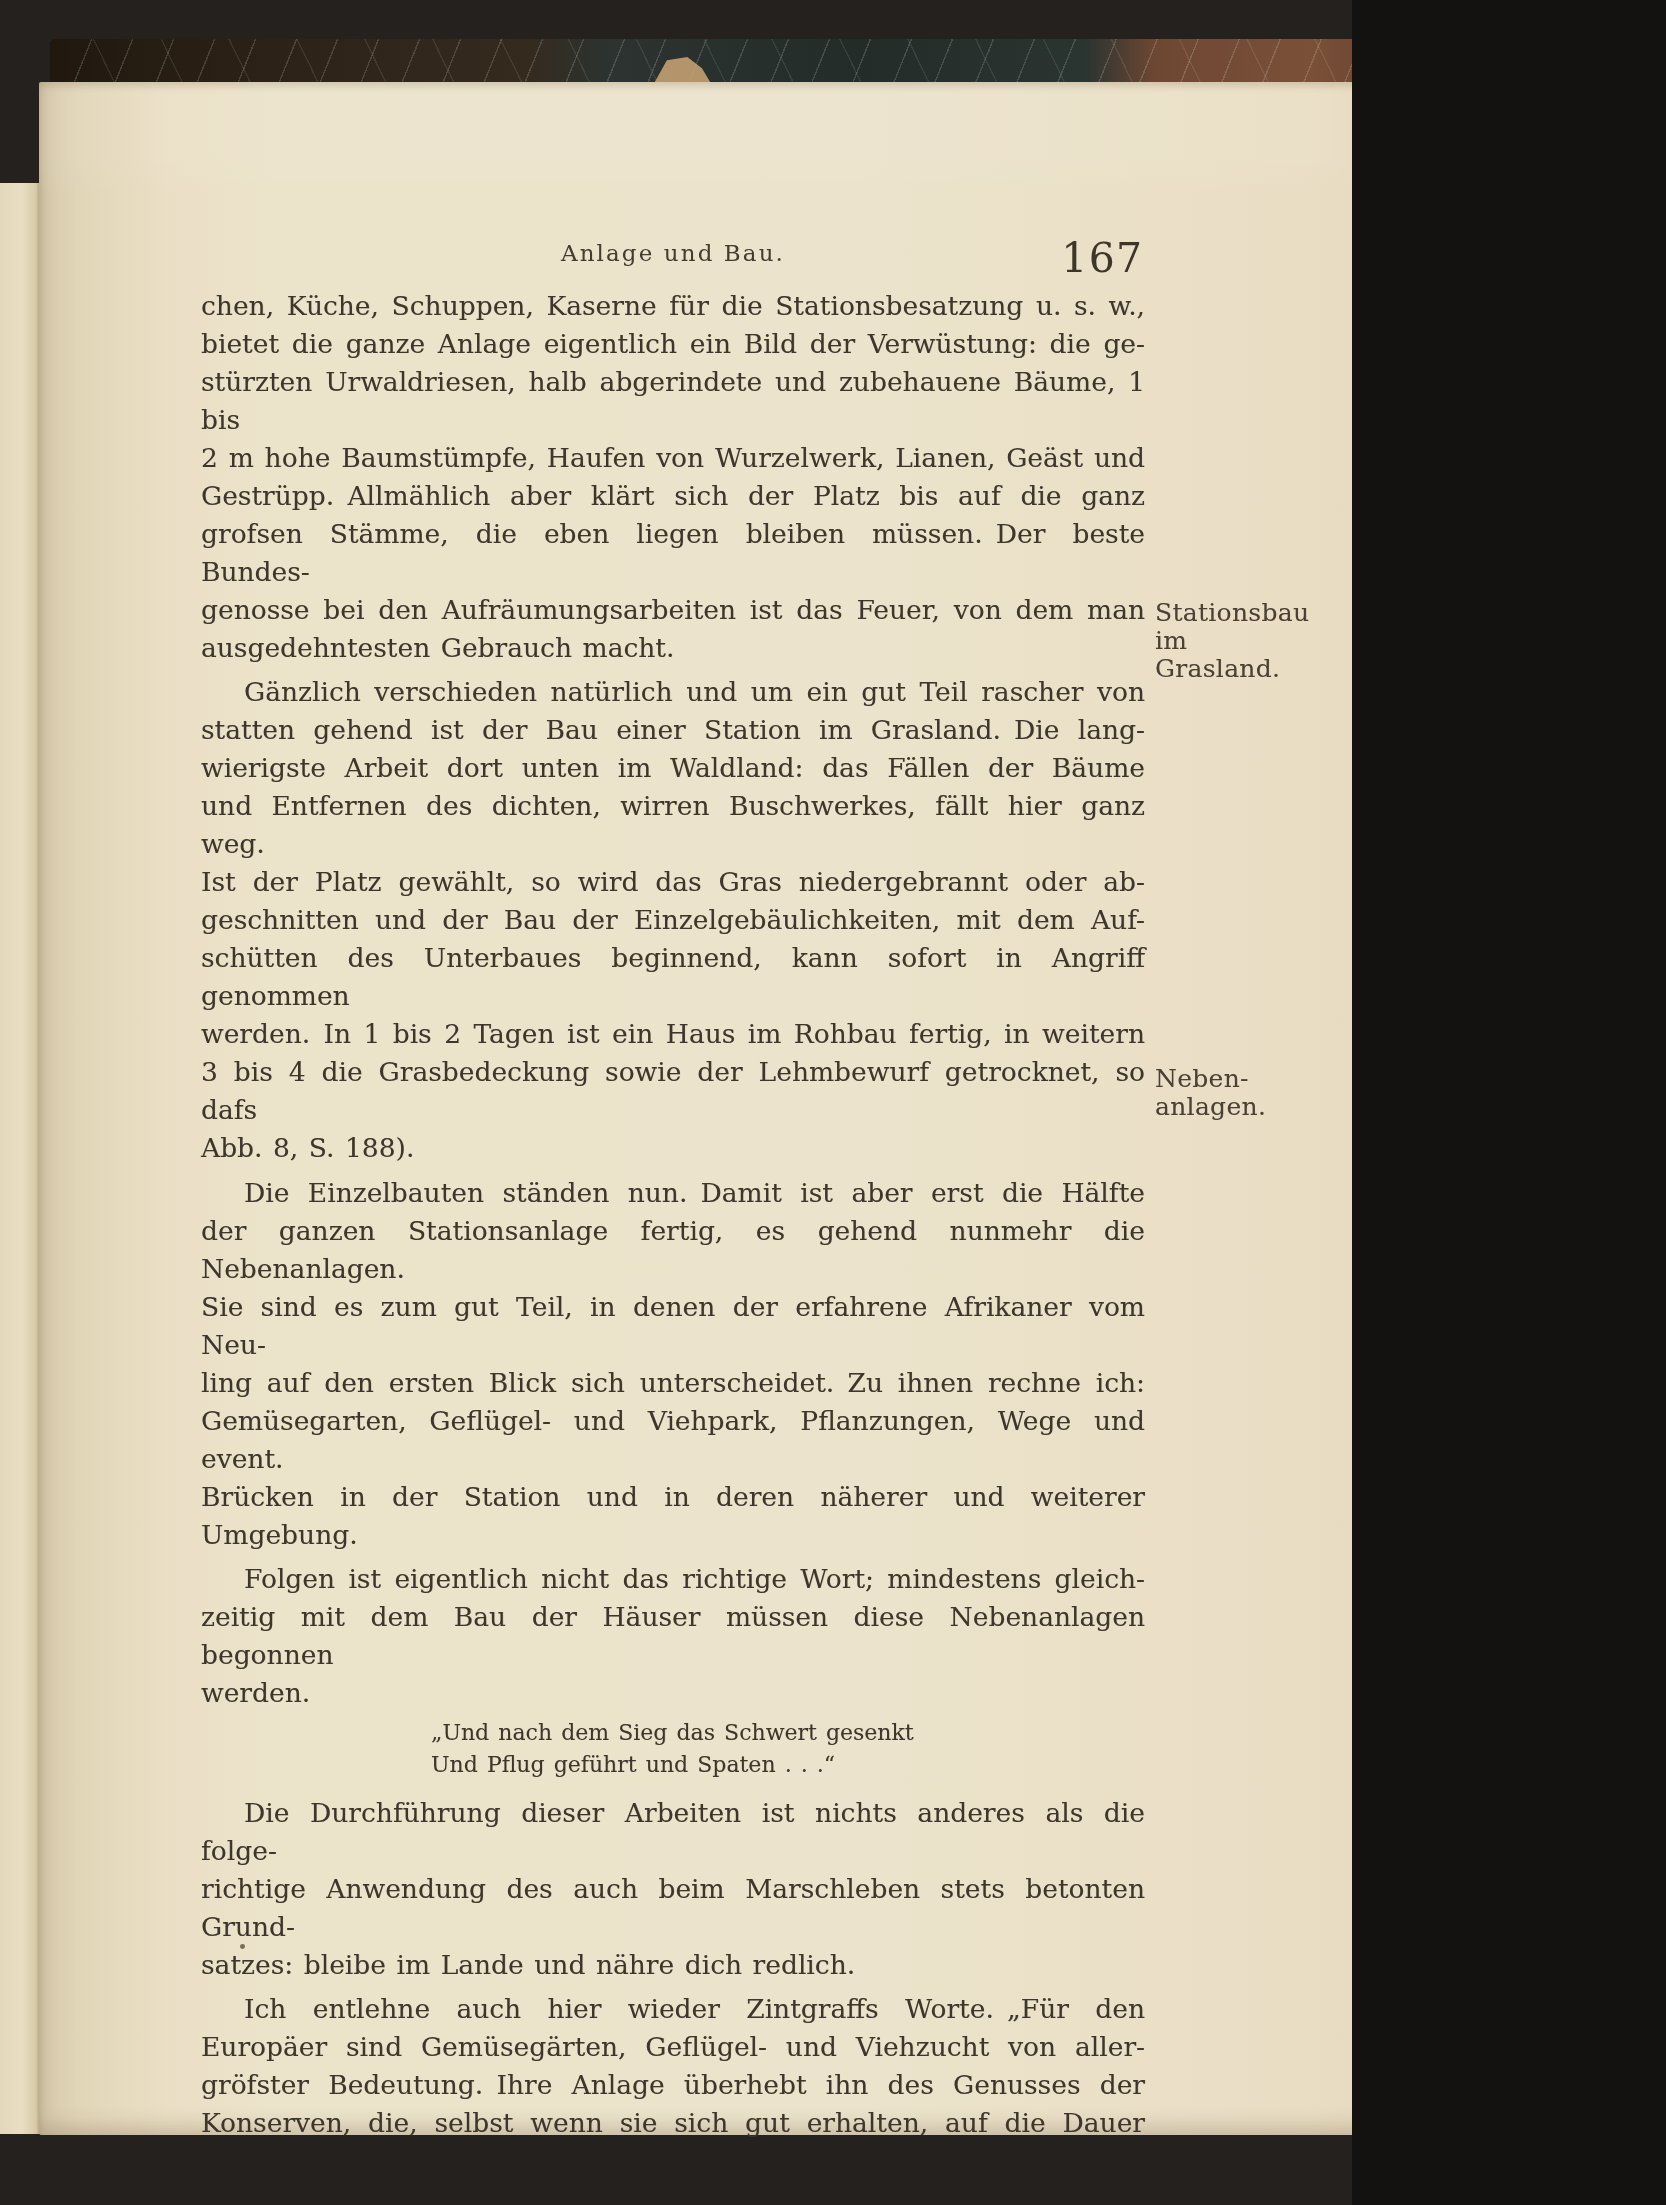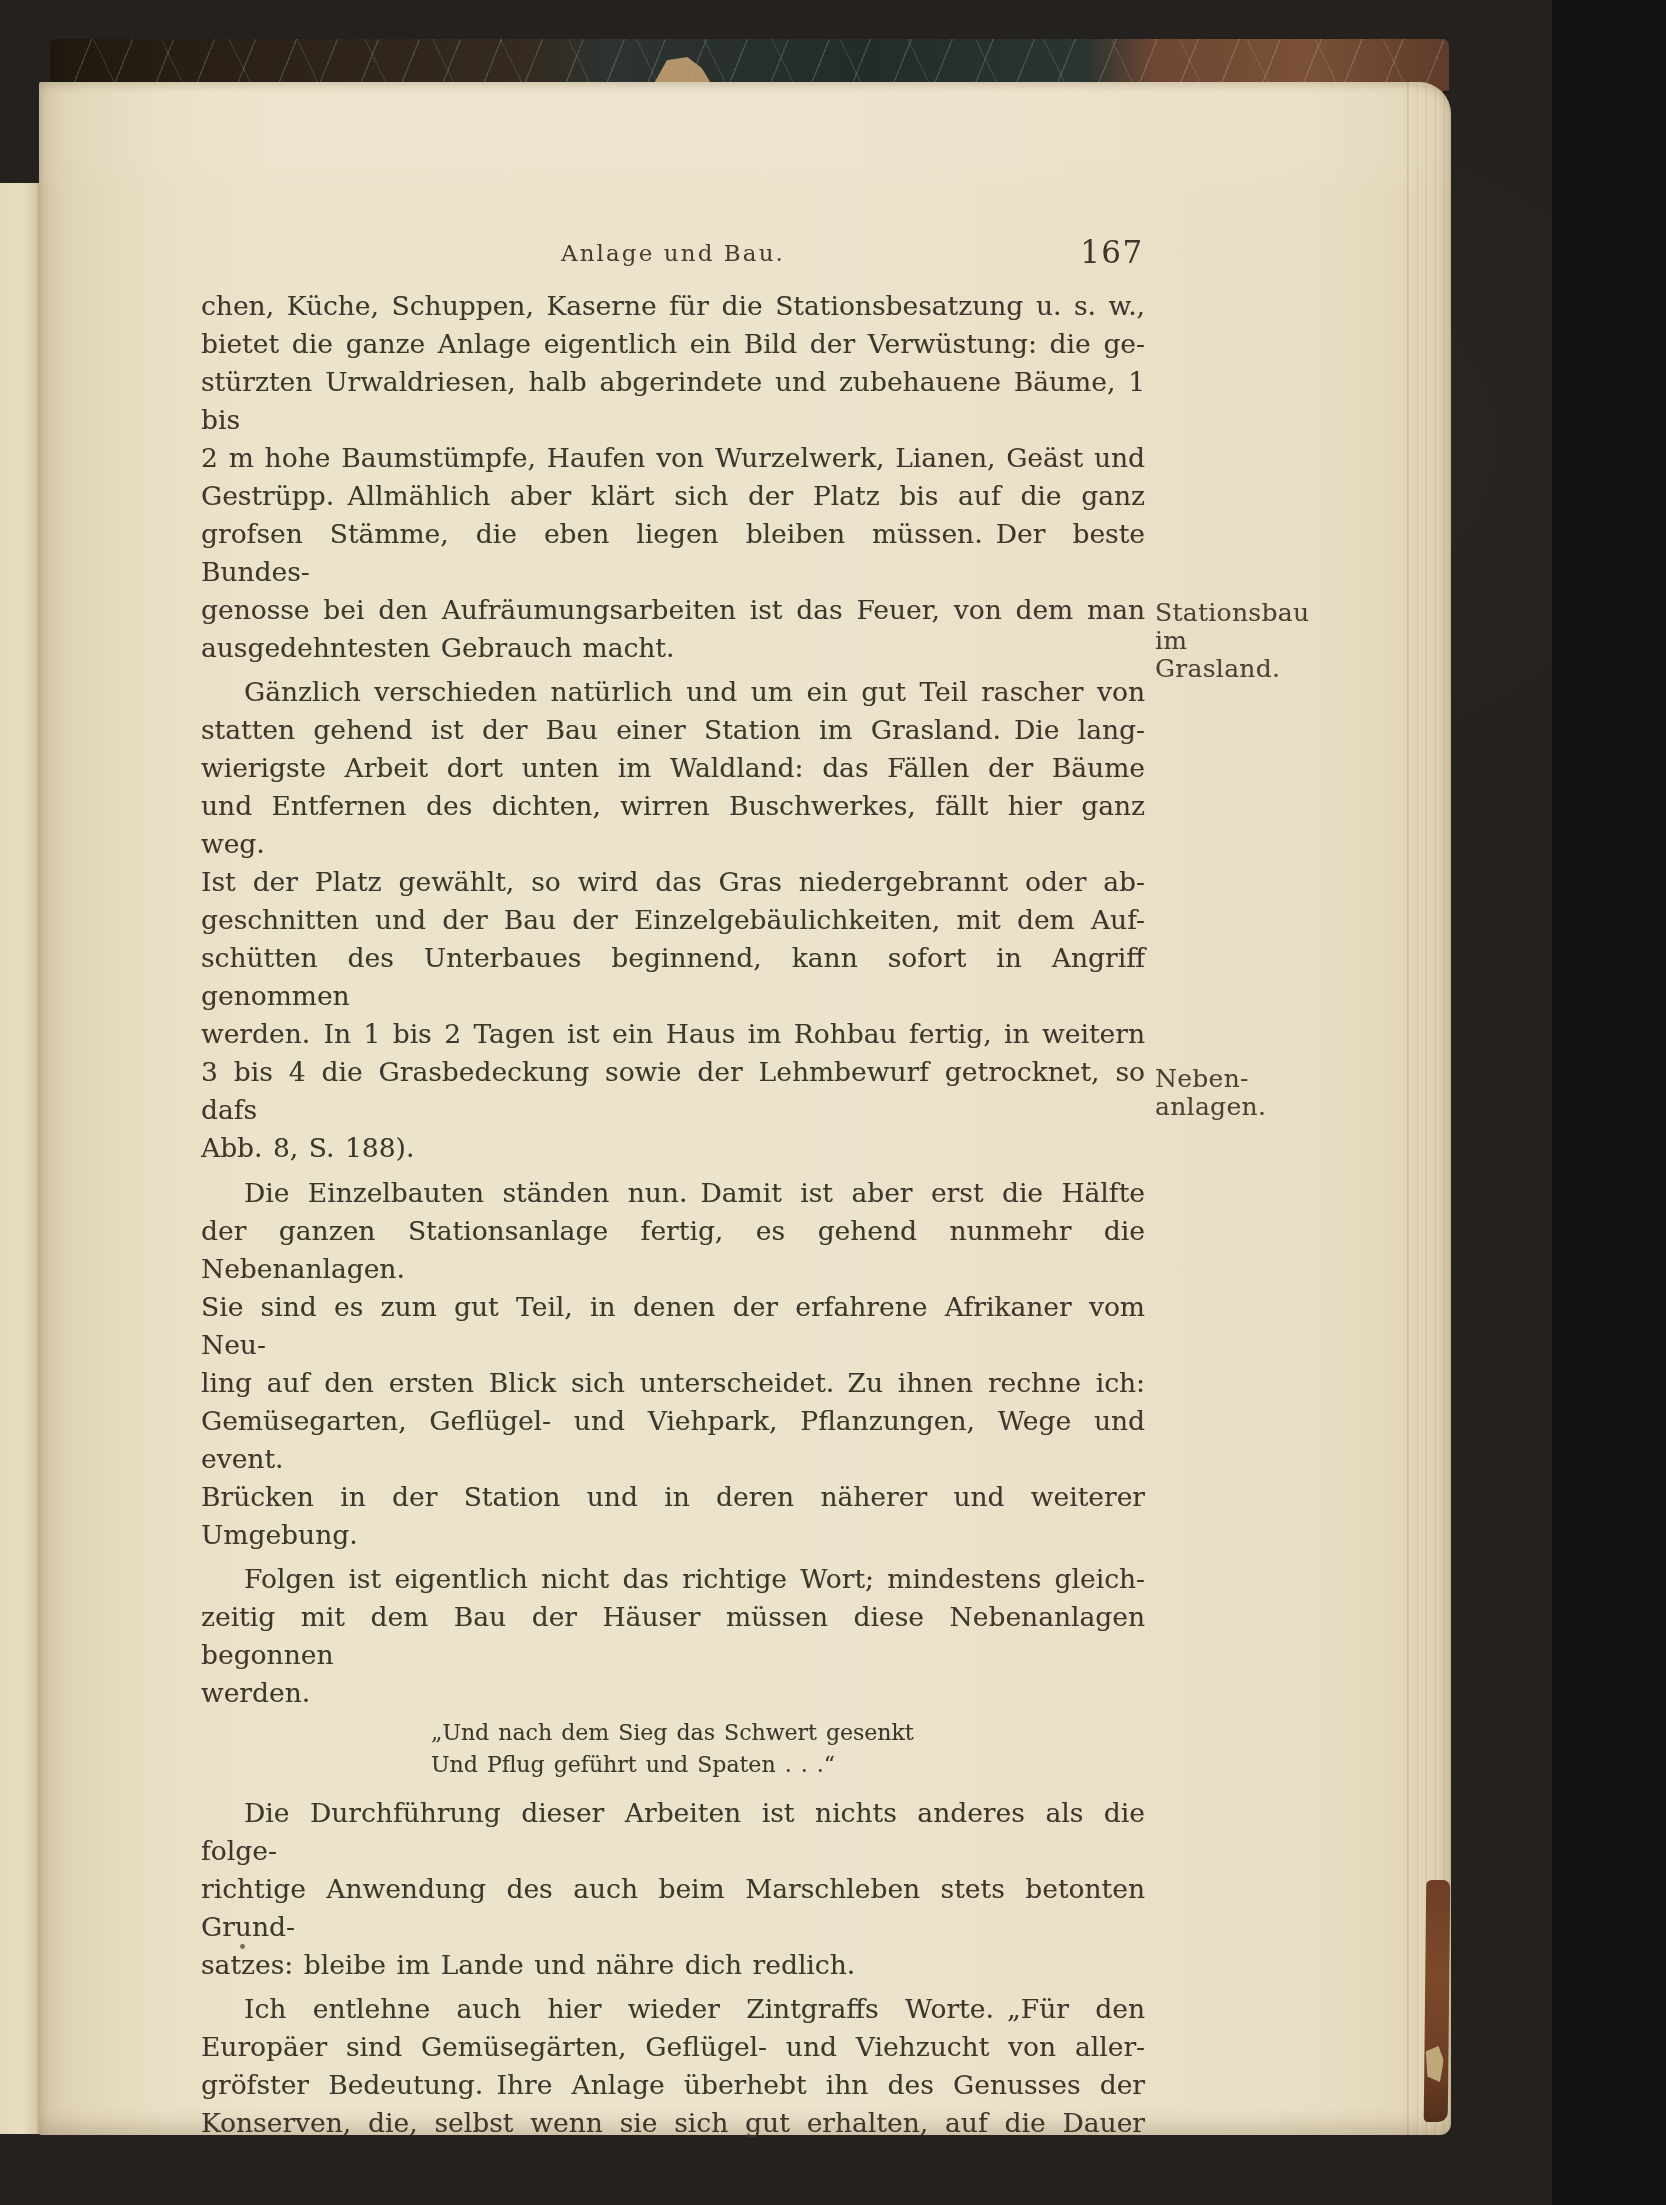--- a/index.html
+++ b/index.html
@@ -2,21 +2,21 @@
 <html style="--background: #24211e; --page-paper: #ece3cb; --paper-shadow: #d6c9ab; --ink: #3e362b; --cover-leather-dark: #2a221a; --cover-marble: #2c3330; --cover-marble-vein: #9fb2a5; --cover-leather-brown: #6e4733; --page-edge-leather: #7c4a2c;font-size:11.2px"><head>
 <meta charset="utf-8">
 <style>
   :root{
     --background:#24211e; --page-paper:#ece3cb; --paper-shadow:#d6c9ab;
     --ink:#3e362b; --cover-leather-dark:#2a221a; --cover-marble:#2c3330;
     --cover-marble-vein:#9fb2a5; --cover-leather-brown:#6e4733; --page-edge-leather:#7c4a2c;
   }
   html,body{margin:0;padding:0;background:#141210;}
   .stage{
-    position:relative;width:1552px;height:2205px;overflow:hidden;
+    position:relative;width:1352px;height:2205px;overflow:hidden;
     background:
       radial-gradient(978px 628px at 75% 20%, rgba(70,64,58,.25), transparent 60%),
       var(--background);
     font-family:"DejaVu Serif","Liberation Serif",serif;
   }
   
   .cover-band{
     position:absolute;left:50px;top:39px;width:1399px;height:52px;
     background:linear-gradient(90deg,
       #20180f 0%, #2e2318 18%, #352a1e 34%,
@@ -69,21 +69,21 @@
   .leather-bottom .chip2{
     position:absolute;left:1.4px;top:166px;width:18px;height:36px;
     background:#cdbb8a;clip-path:polygon(0 15%,70% 0,100% 40%,80% 100%,10% 85%);opacity:.85;
   }
   
   .header{position:absolute;left:201px;top:240px;width:944px;color:var(--ink);}
   .running-header{
     text-align:center;font-size:23px;letter-spacing:2.1px;color:#453b2e;
   }
   .page-number{
-    position:absolute;right:1.4px;top:-5.6px;font-size:31px;letter-spacing:1.4px;color:#3f362a;
+    position:absolute;right:1.4px;top:-5.6px;font-size:41px;letter-spacing:1.4px;color:#3f362a;
   }
   .text-block{
     position:absolute;left:201px;top:288px;width:944px;
     font-size:26.5px;line-height:38px;color:var(--ink);word-spacing:2.1px;
     text-shadow:0.3px 0.3px 0 rgba(62,54,43,.25);
   }
   .para{margin:0;}
   .para + .para{margin-top:6.3px;}
   .line{text-align:justify;text-align-last:justify;}
   .line.end{text-align-last:left;}

